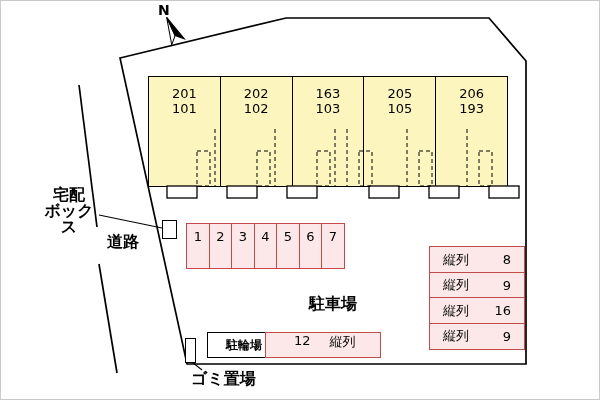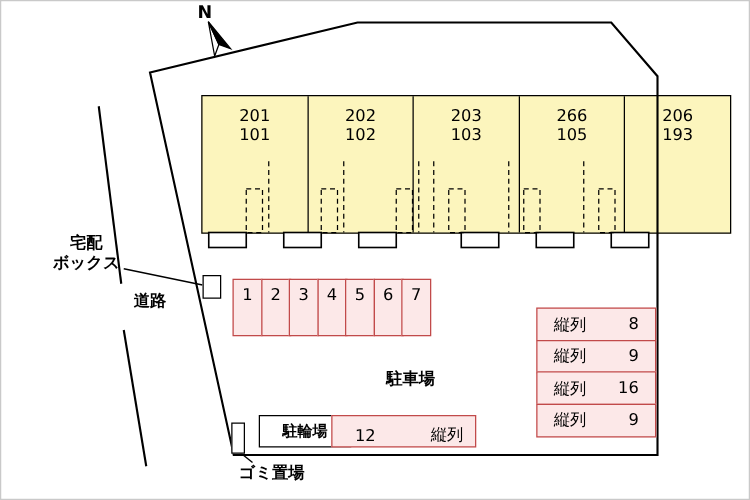--- a/index.html
+++ b/index.html
@@ -1,20 +1,20 @@
 <!DOCTYPE html>
 <html style="--line: #000000; --building_fill: #fcf5bd; --parking_fill: #fce8e8; --parking_border: #c14a4a;"><head>
 <meta charset="utf-8">
 <style>
   html,body{margin:0;padding:0;}
   body{background:#fff;font-family:"DejaVu Sans","Liberation Sans",sans-serif;color:#000;}
   .stage{position:relative;width:600px;height:400px;background:#fff;border:1px solid #c9c9c9;box-sizing:border-box;overflow:hidden;}
 
   
-  .building{position:absolute;left:160px;top:75px;width:424px;height:111px;
+  .building{position:absolute;left:147px;top:75px;width:360px;height:111px;
     background:var(--building_fill,#fcf5bd);border:1.6px solid var(--line,#000);
     box-sizing:border-box;display:flex;}
   .unit{flex:1;border-right:1.4px solid var(--line,#000);display:flex;justify-content:center;}
   .unit:last-child{border-right:none;}
   .unit-label{margin-top:9px;text-align:center;font-size:13px;line-height:15px;}
   .unit-label span{display:block;}
 
   
   svg.lines{position:absolute;left:0;top:0;pointer-events:none;}
   .ln{stroke:var(--line,#000);stroke-width:1.7;fill:none;}
@@ -37,28 +37,28 @@
     background:var(--parking_fill,#fce8e8);box-sizing:border-box;margin-top:-1.5px;
     display:flex;align-items:center;justify-content:space-between;padding:0 13px;font-size:13px;}
   .vrow:first-child{margin-top:0;}
 
   
   .bike{position:absolute;left:206px;top:331px;width:74px;height:26px;
     border:1.6px solid var(--line,#000);background:#fff;box-sizing:border-box;
     display:flex;align-items:center;justify-content:center;font-size:12px;font-weight:bold;}
   .tandem{position:absolute;left:264px;top:331px;width:116px;height:26px;
     border:1.5px solid var(--parking_border,#c14a4a);background:var(--parking_fill,#fce8e8);
-    box-sizing:border-box;display:flex;align-items:flex-end;padding-left:18px;gap:44px;font-size:13px;}
+    box-sizing:border-box;display:flex;align-items:flex-start;padding-left:28px;gap:19px;font-size:13px;}
   .garbage-box{position:absolute;left:184px;top:337px;width:11px;height:25px;
     border:1.4px solid var(--line,#000);background:#fff;box-sizing:border-box;}
   .delivery-box{position:absolute;left:161px;top:219px;width:15px;height:19px;
     border:1.4px solid var(--line,#000);background:#fff;box-sizing:border-box;}
 
   
-  .lab{position:absolute;font-size:13px;font-weight:bold;white-space:pre-line;}
+  .lab{position:absolute;font-size:16px;font-weight:bold;white-space:pre-line;}
   .lab-delivery{left:36px;top:186px;width:64px;text-align:center;line-height:16px;}
   .lab-road{left:106px;top:231px;}
   .lab-lot{left:308px;top:293px;}
   .lab-garbage{left:190px;top:368px;}
   .lab-north{left:157px;top:1px;font-size:14px;}
 </style>
 </head>
 <body>
 
 <div class="stage">
@@ -71,27 +71,27 @@
       </div>
     </div>
     <div class="unit">
       <div class="unit-label">
         <span>202</span>
         <span>102</span>
       </div>
     </div>
     <div class="unit">
       <div class="unit-label">
-        <span>203</span>
+        <span>163</span>
         <span>103</span>
       </div>
     </div>
     <div class="unit">
       <div class="unit-label">
-        <span>266</span>
+        <span>205</span>
         <span>105</span>
       </div>
     </div>
     <div class="unit">
       <div class="unit-label">
         <span>206</span>
         <span>193</span>
       </div>
     </div>
   </div>

